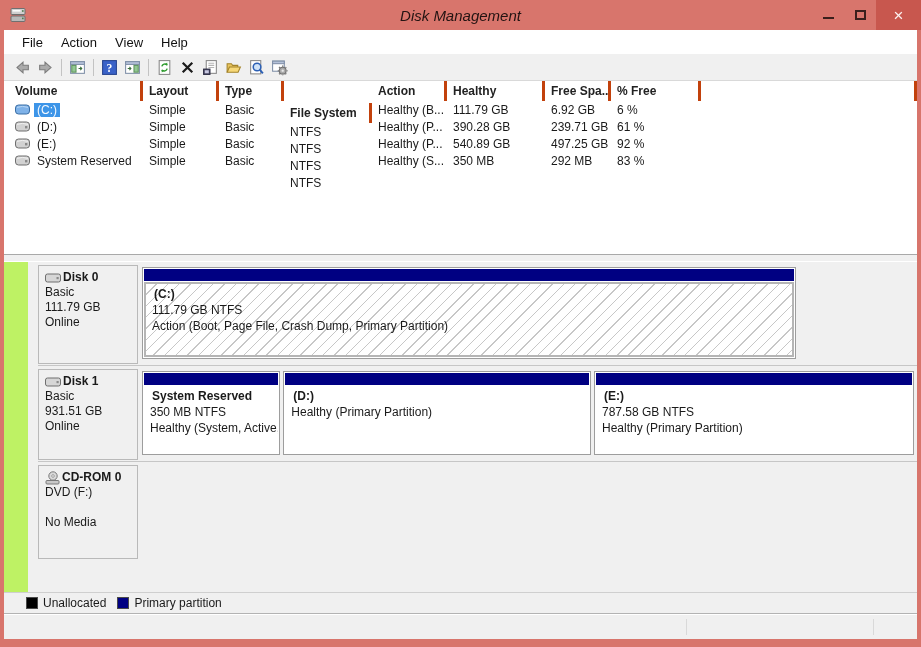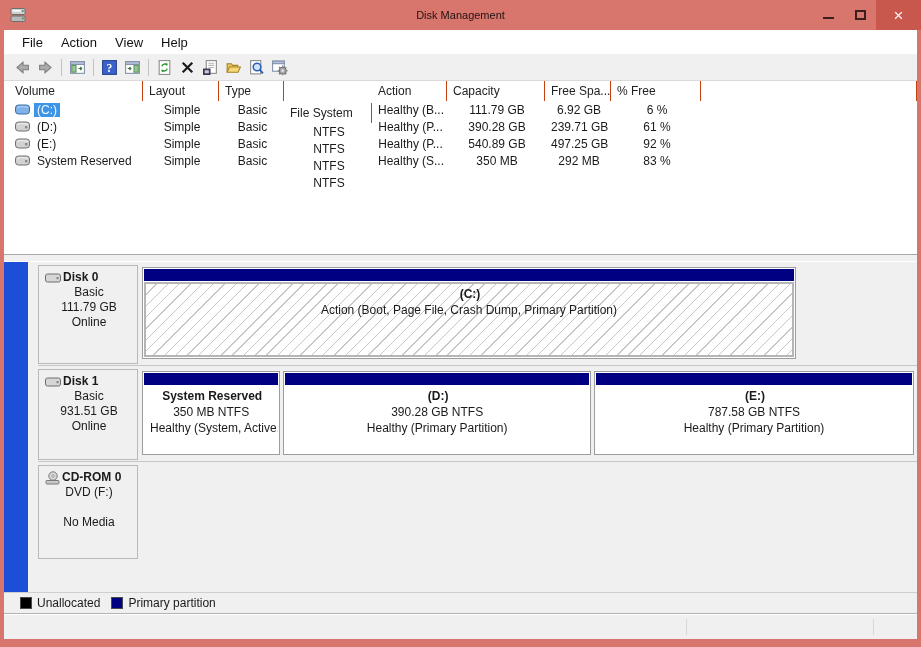--- a/index.html
+++ b/index.html
@@ -18,41 +18,40 @@
   
   .titlebar {
     height:30px; position:relative;
     display:flex; align-items:center;
     flex:0 0 auto;
   }
   .app-icon { margin-left:9px; width:18px; height:16px; z-index:2; }
   .title {
     position:absolute; left:0; right:0; top:0; bottom:0;
     display:flex; align-items:center; justify-content:center;
-    font-size:11px; color:#231312;
+    font-size:15px; color:#231312;font-style:italic;
   }
   .win-controls { margin-left:auto; display:flex; align-items:stretch; height:30px; z-index:2; }
   .win-btn {
     width:32px; display:flex; align-items:center; justify-content:center;
     cursor:default;
   }
   .min-glyph { width:11px; height:2px; background:#3a1f1c; margin-top:6px; }
   .max-glyph { width:11px; height:10px; border:2px solid #3a1f1c; background:transparent; }
   .close-btn {
     width:45px; background:#c8574e;
     display:flex; align-items:center; justify-content:center;
     color:#fdf3f2; font-size:17px; line-height:1;
   }
   
   .content {
     flex:1; margin:0 4px 8px 4px;
-    background:#1d4ed8;
+    background:#bef264;
     display:flex; flex-direction:column;
     min-height:0;
-    text-align:center;
   }
   
   .menubar {
     height:24px; background:#ffffff; flex:0 0 auto;
     display:flex; align-items:center; padding-left:9px;
     font-size:13px; color:#111;
   }
   .menu-item { padding:3px 9px; }
   
   .toolbar {
@@ -63,22 +62,22 @@
   .tb-btn { width:23px; height:23px; display:flex; align-items:center; justify-content:center; }
   .tb-sep { width:1px; height:17px; background:#c3c3c3; margin:0 4px; }
   
   .list-pane {
     height:173px; flex:0 0 auto; background:#ffffff;
     overflow:hidden; padding-left:5px;
   }
   .lrow { display:flex; align-items:center; }
   .lheader { height:20px; font-size:12px; color:#222; }
   .lheader .cell {
-    border-right:1px solid #c2410c; height:20px;
-    display:flex; align-items:center;
+    border-right:3px solid #c2410c; height:20px;
+    display:flex; align-items:center;font-weight:bold;
   }
   .cell { padding:0 4px 0 6px; overflow:hidden; white-space:nowrap; flex:0 0 auto; }
   .c0 { width:134px; } .c1 { width:76px; } .c2 { width:65px; }
   .c3 { width:88px;margin-top:44px; } .c4 { width:75px; } .c5 { width:98px; }
   .c6 { width:66px; } .c7 { width:90px; } .c8 { flex:1 1 auto; }
   .vrow { height:17px; font-size:12px; }
   .vol-cell { display:flex; align-items:center; gap:4px; }
   .vol-label { padding:0 3px; }
   .vol-label.selected { background:#3d95e8; color:#f4f9ff; }
   
@@ -119,21 +118,21 @@
   }
   .part.selected .part-body {
     border:2px solid #b5b5b5;
     background:repeating-linear-gradient(135deg,#ffffff 0px,#ffffff 7px,#c7c7c7 7px,#c7c7c7 8px);
   }
   .part-name { font-weight:bold; padding-left:2px; }
   
   .legend {
     height:22px; flex:0 0 auto; background:#f0f0f0;
     border-top:1px solid #cfcfcf; border-bottom:1px solid #b3b3b3;
-    display:flex; align-items:center; padding-left:16px; font-size:12px;
+    display:flex; align-items:center; padding-left:22px; font-size:12px;
   }
   .legend-item { display:flex; align-items:center; gap:5px; margin-right:11px; }
   .swatch { width:12px; height:12px; border:1px solid #4a4a4a; }
   
   .statusbar {
     height:25px; flex:0 0 auto; background:#f0f0f0;
     border-top:1px solid #ffffff; position:relative;
   }
   .sb-sep { position:absolute; top:4px; bottom:4px; width:1px; background:#d9d9d9; }
   .sb-sep.s1 { left:682px; } .sb-sep.s2 { left:869px; }
@@ -256,21 +255,21 @@
       </div>
     </div>
 
     <div class="list-pane">
       <div class="lrow lheader">
         <div class="cell c0">Volume</div>
         <div class="cell c1">Layout</div>
         <div class="cell c2">Type</div>
         <div class="cell c3">File System</div>
         <div class="cell c4">Action</div>
-        <div class="cell c5">Capacity</div>
+        <div class="cell c5">Healthy</div>
         <div class="cell c6">Free Spa...</div>
         <div class="cell c7">% Free</div>
         <div class="cell c8"></div>
       </div>
 
       <div class="lrow vrow">
         <div class="cell c0 vol-cell">
           <svg width="15" height="11" viewBox="0 0 15 11">
             <rect x="0.5" y="1" width="14" height="9" rx="3" fill="#7fb2e8" stroke="#3a6ea5"></rect>
             <path d="M2 3.4 Q7.5 1.4 13 3.4" stroke="#b9d7f5" fill="none"></path>
@@ -356,20 +355,21 @@
           </div>
           <div>Basic</div>
           <div>111.79 GB</div>
           <div>Online</div>
         </div>
         <div class="parts">
           <div class="part p-disk0 selected">
             <div class="part-bar"></div>
             <div class="part-body">
               <div class="part-name">(C:)</div>
+              <div>111.79 GB NTFS</div>
               <div>Action (Boot, Page File, Crash Dump, Primary Partition)</div>
             </div>
           </div>
         </div>
       </div>
 
       <div class="disk-row r1">
         <div class="disk-label">
           <div class="disk-name">
             <svg width="17" height="12" viewBox="0 0 17 12">
@@ -388,21 +388,20 @@
             <div class="part-body">
               <div class="part-name">System Reserved</div>
               <div>350 MB NTFS</div>
               <div>Healthy (System, Active,</div>
             </div>
           </div>
           <div class="part p-d">
             <div class="part-bar"></div>
             <div class="part-body">
               <div class="part-name">(D:)</div>
-              <div>390.28 GB NTFS</div>
               <div>Healthy (Primary Partition)</div>
             </div>
           </div>
           <div class="part p-e">
             <div class="part-bar"></div>
             <div class="part-body">
               <div class="part-name">(E:)</div>
               <div>787.58 GB NTFS</div>
               <div>Healthy (Primary Partition)</div>
             </div>

